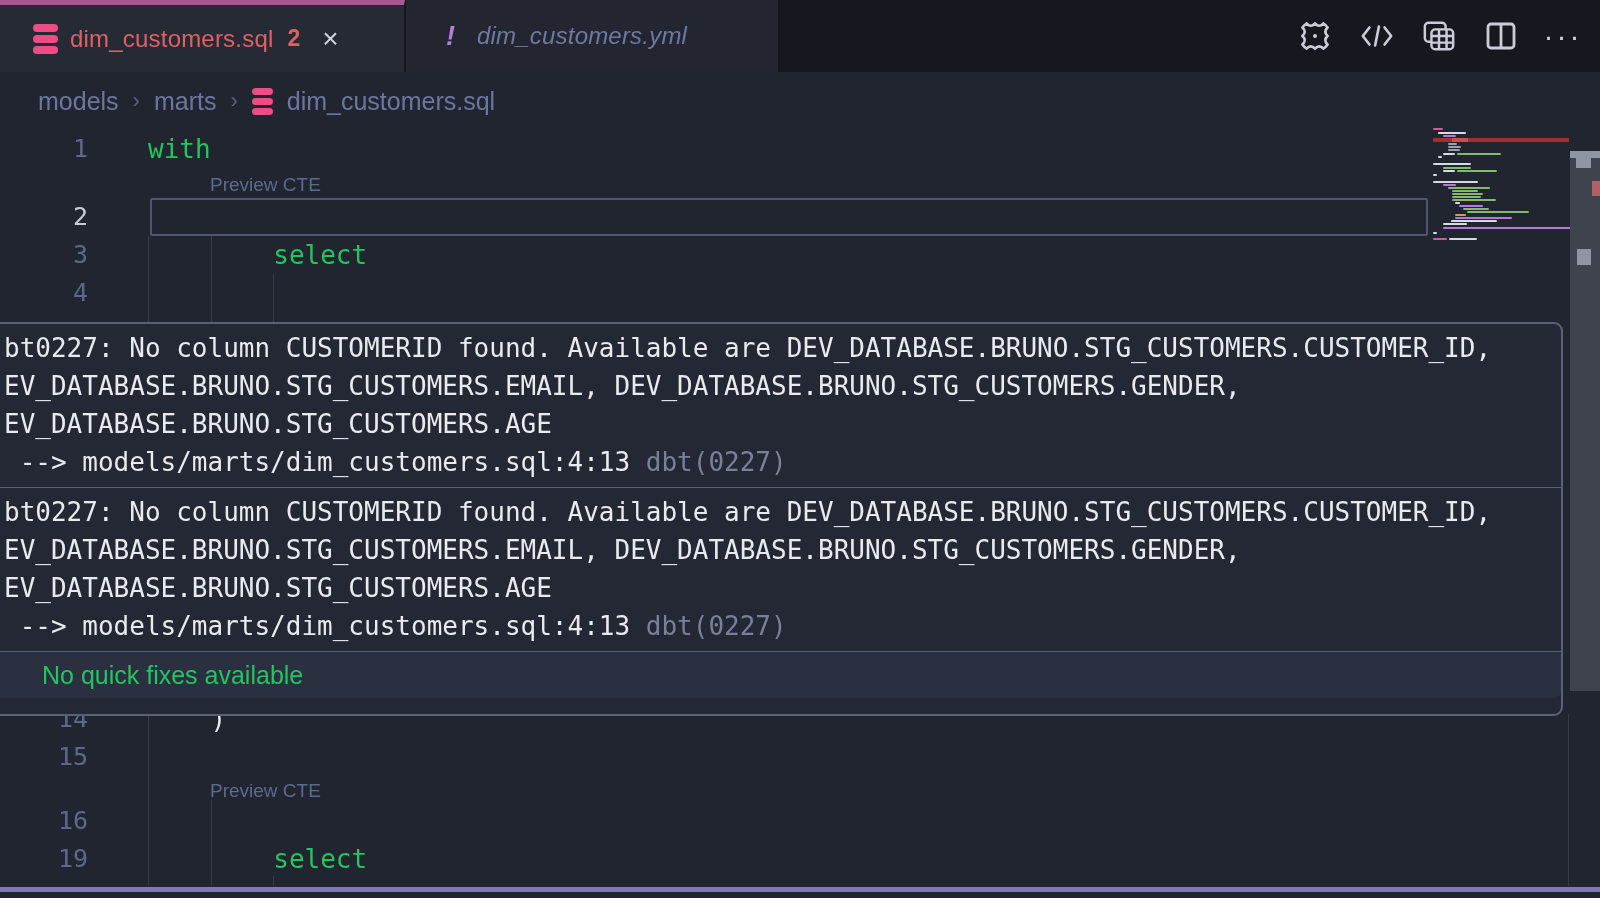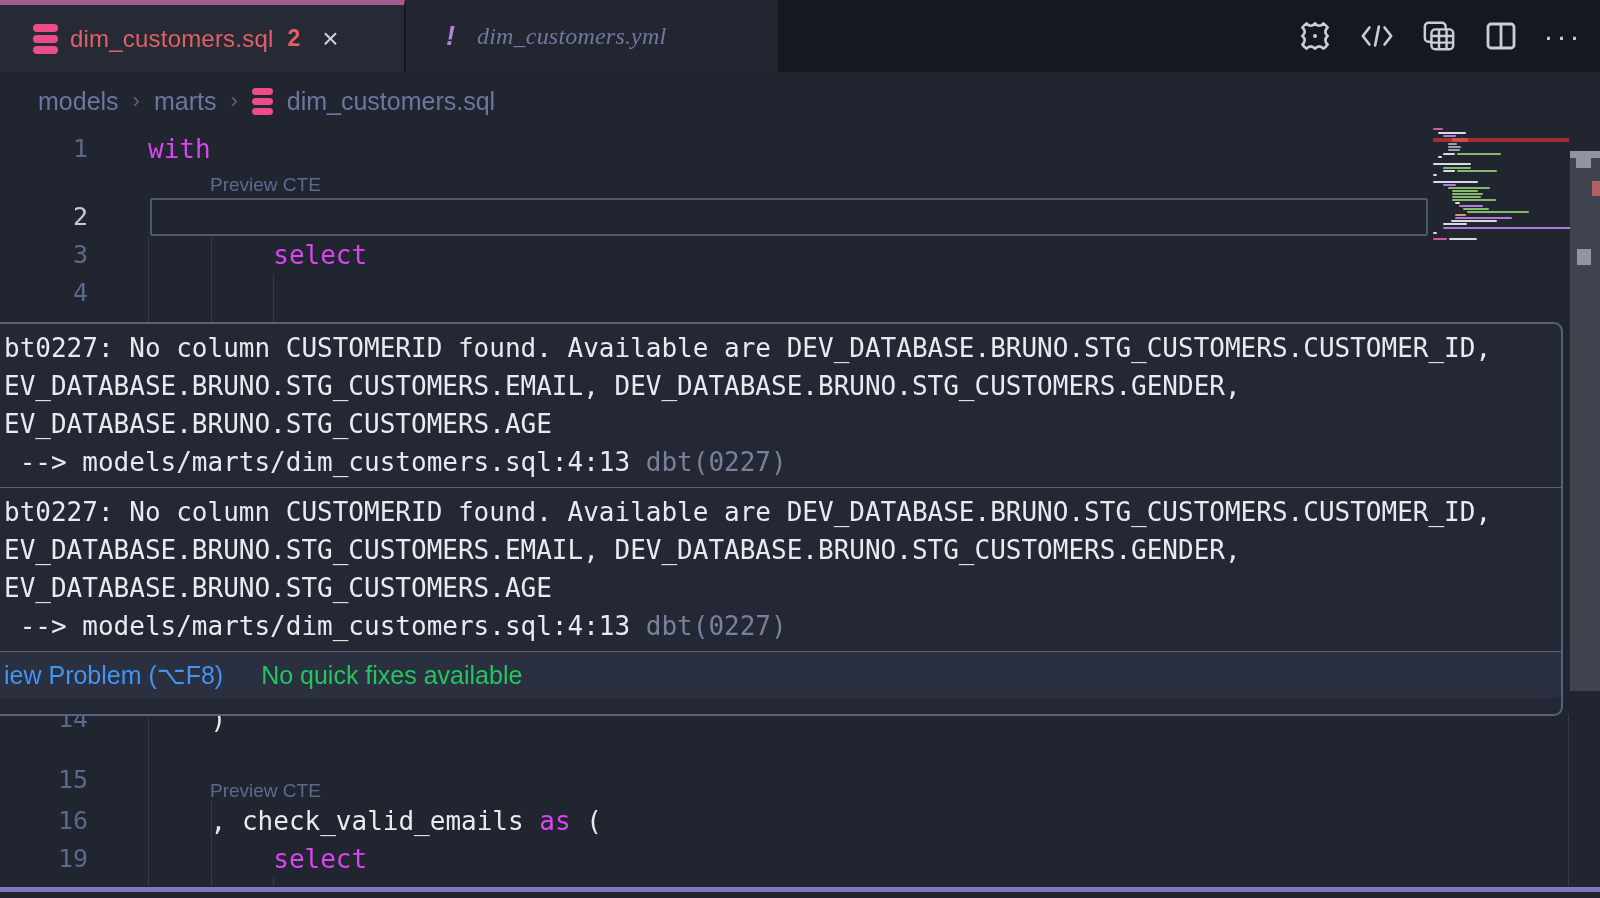--- a/index.html
+++ b/index.html
@@ -8,42 +8,42 @@
     position:relative; width:1600px; height:898px; overflow:hidden;
     background:#212530; font-family:"Liberation Sans","DejaVu Sans",sans-serif;
   }
   
   .tabbar { position:absolute; left:0; top:0; width:1600px; height:72px; background:#16181f; }
   .tab { position:absolute; top:0; height:72px; display:flex; align-items:center; }
   .tab-active { left:0; width:405px; background:#262a35; border-top:5px solid #a55a91; padding-left:33px; gap:12px; border-right:1px solid #15171e; }
   .tab-inactive { left:406px; width:372px; background:#232631; padding-left:40px; gap:22px; }
   .tab-label { font-size:24px; letter-spacing:0.2px; }
   .lbl-sql { color:#e06065; }
-  .lbl-yml { color:#6e79a0; font-style:italic;font-family:Liberation Serif, serif; }
+  .lbl-yml { color:#6e79a0; font-style:italic; }
   .tab-badge { color:#e06065; font-size:23px; font-weight:700; margin-left:2px; }
   .tab-close { color:#ced2da; font-size:28px; line-height:28px; margin-left:10px; cursor:default; }
   .warn-glyph { color:#b37fd7; font-size:27px; font-weight:800; font-style:italic; }
   .dbicon { display:inline-flex; flex-direction:column; gap:3px; }
   .dbicon i { display:block; width:25px; height:8px; border-radius:4px; background:#ee4c87; }
   .dbicon.small i { width:21px; height:7px; }
   .toolbar { position:absolute; right:20px; top:0; height:72px; display:flex; align-items:center; gap:28px; }
   .tbicon { color:#c9cdd7; display:flex; align-items:center; justify-content:center; width:34px; height:34px; }
   .tbicon svg { display:block; }
   .dots { color:#c9cdd7; font-size:30px; letter-spacing:3px; line-height:10px; }
   
   .breadcrumb { position:absolute; left:38px; top:72px; height:58px; display:flex; align-items:center; gap:14px;
     color:#6b77a0; font-size:25px; }
   .crumb-sep { font-size:22px; color:#596483; }
   
   .editor { position:absolute; left:0; top:130px; width:1600px; height:768px; }
   .code-row { position:absolute; left:0; width:1600px; height:38px; font-family:"DejaVu Sans Mono",monospace; font-size:26px; line-height:38px; white-space:pre; }
   .gutter-num { position:absolute; left:0; top:0; width:88px; text-align:right; color:#5c698b; font-size:25px; }
   .gutter-num.cur { color:#c6cbd8; }
   .code-text { position:absolute; left:148px; top:0; }
-  .tok-kw { color:#d946ef; }
+  .tok-kw { color:#22c55e; }
   .tok-pl { color:#e8eaef; }
   .codelens { position:absolute; left:210px; height:26px; color:#5d6a8e; font-size:19px; font-family:"Liberation Sans",sans-serif; }
   .curline-box { position:absolute; left:150px; width:1278px; height:38px; border:2px solid #4f576c; border-radius:2px; }
   .guide { position:absolute; width:1px; background:#343a48; }
   .bracket-cursor { position:relative; outline:2px solid #9aa0ae; outline-offset:0px; border-radius:2px; }
   .bracket-cursor::after { content:""; position:absolute; right:-5px; top:-4px; bottom:-4px; width:4px; background:#d8dce4; }
   .err-token { background:#40586a; border-radius:2px; padding:3px 3px 4px; margin:-3px -3px -4px;
     text-decoration:underline wavy #ef4545 2.5px; text-underline-offset:8px; text-decoration-skip-ink:none; }
   
   .minimap { position:absolute; left:1433px; top:-6px; width:136px; height:260px; }
@@ -144,23 +144,23 @@
       </div>
     <div id="rows-top">
         <div class="code-row" style="top: 0px;"><span class="gutter-num">1</span><span class="code-text"><span class="tok-kw">with</span></span></div>
         <div class="codelens" style="top: 44px;">Preview CTE</div>
         <div class="code-row" style="top: 68px;"><div class="curline-box" style="top: 0px;"></div><span class="gutter-num cur">2</span></div>
         <div class="code-row" style="top: 106px;"><span class="gutter-num">3</span><span class="code-text"><span class="tok-pl">        </span><span class="tok-kw">select</span></span></div>
         <div class="code-row" style="top: 144px;"><span class="gutter-num">4</span></div>
       </div>
     <div id="rows-bottom">
         <div class="code-row" style="top: 570px;"><span class="gutter-num">14</span><span class="code-text"><span class="tok-pl">    )</span></span></div>
-        <div class="code-row" style="top: 608px; margin-top: 23px;"><span class="gutter-num">15</span><span class="code-text"></span></div>
+        <div class="code-row" style="top: 608px;"><span class="gutter-num">15</span><span class="code-text"></span></div>
         <div class="codelens" style="top: 650px;">Preview CTE</div>
-        <div class="code-row" style="top: 672px;"><span class="gutter-num">16</span><span class="code-text"><span class="tok-pl">    , check_valid_emails </span><span class="tok-kw">as</span><span class="tok-pl"> (</span></span></div>
+        <div class="code-row" style="top: 672px;"><span class="gutter-num">16</span></div>
         <div class="code-row" style="top: 710px;"><span class="gutter-num">19</span><span class="code-text"><span class="tok-pl">        </span><span class="tok-kw">select</span></span></div>
       </div>
     <div class="minimap" id="minimap">
         <div class="mseg" style="left: 0px; top: 4px; width: 10px; background: rgb(214, 85, 160);"></div>
         <div class="mseg" style="left: 5px; top: 7.5px; width: 28px; background: rgb(214, 218, 227);"></div>
         <div class="mseg" style="left: 10px; top: 11px; width: 13px; background: rgb(182, 120, 216);"></div>
         <div class="mseg" style="left: 15px; top: 19px; width: 9px; background: rgb(154, 160, 172);"></div>
         <div class="mseg" style="left: 15px; top: 22px; width: 13px; background: rgb(154, 160, 172);"></div>
         <div class="mseg" style="left: 15px; top: 25px; width: 12px; background: rgb(154, 160, 172);"></div>
         <div class="mseg" style="left: 10px; top: 28.5px; width: 12px; background: rgb(214, 218, 227);"></div>
@@ -211,19 +211,18 @@
         <div class="hline"><span>EV_DATABASE.BRUNO.STG_CUSTOMERS.AGE</span></div>
         <div class="hline"><span> --&gt; models/marts/dim_customers.sql:4:13 </span><span class="hdim">dbt(0227)</span></div>
       </div>
     <div class="hblock" id="hblock-1">
         <div class="hline"><span>bt0227: No column CUSTOMERID found. Available are DEV_DATABASE.BRUNO.STG_CUSTOMERS.CUSTOMER_ID,</span></div>
         <div class="hline"><span>EV_DATABASE.BRUNO.STG_CUSTOMERS.EMAIL, DEV_DATABASE.BRUNO.STG_CUSTOMERS.GENDER,</span></div>
         <div class="hline"><span>EV_DATABASE.BRUNO.STG_CUSTOMERS.AGE</span></div>
         <div class="hline"><span> --&gt; models/marts/dim_customers.sql:4:13 </span><span class="hdim">dbt(0227)</span></div>
       </div>
     <div class="hstatus">
-      <span class="hlink">iew Problem (⌥F8)</span>
       <span class="hmsg">No quick fixes available</span>
     </div>
   </div>
 
   <div class="bottom-line"></div>
 </div>
 
 </body></html>

